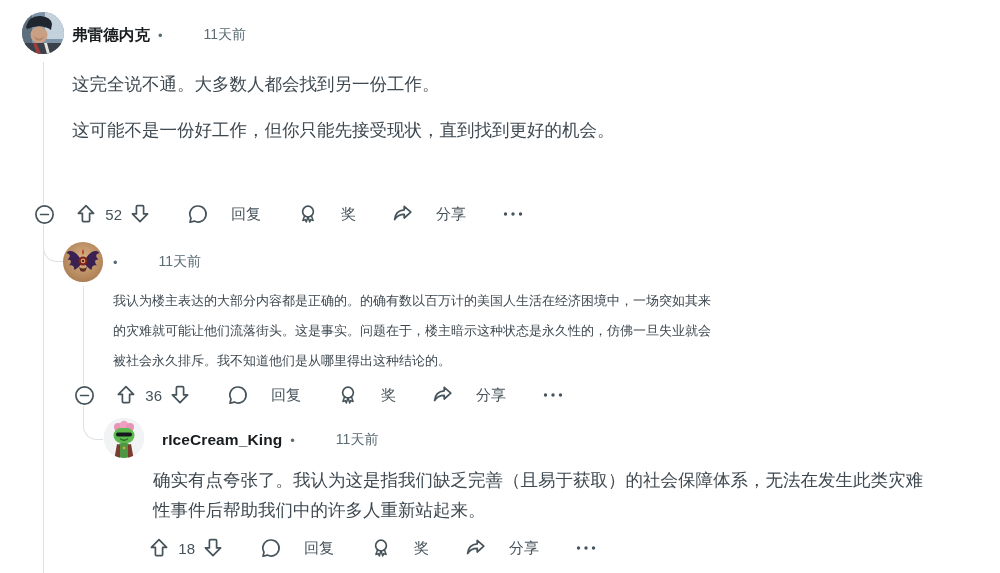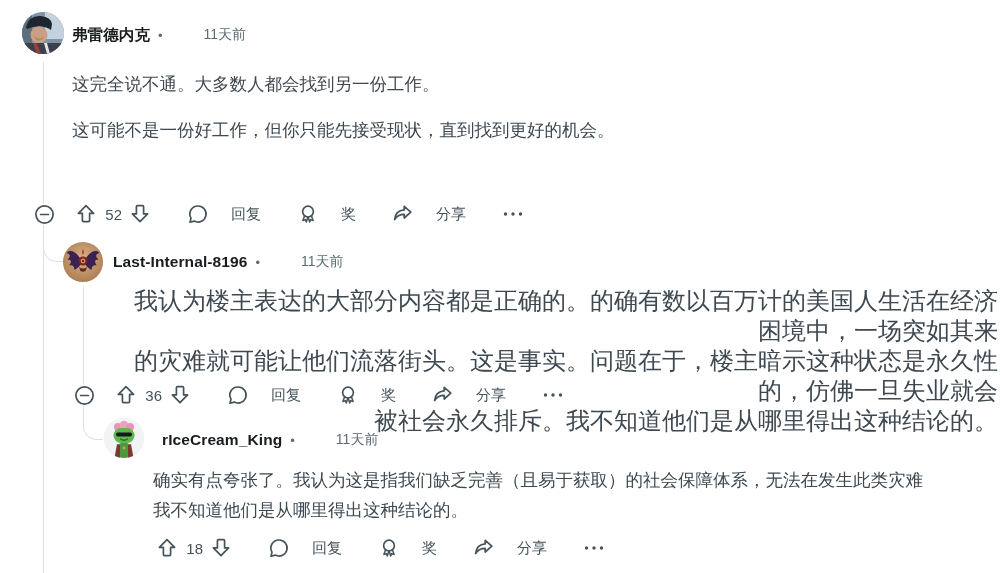--- a/index.html
+++ b/index.html
@@ -32,28 +32,28 @@
   #meta2 { left:113px; top:251px; }
   #meta3 { left:162px; top:429px; }
   .author { font-size:15.5px; font-weight:700; color:#181c1f; letter-spacing:.1px; }
   .sep    { font-size:13px; color:#5b6d74; }
   .time   { font-size:14px; color:#5b6d74;margin-left:33px; }
 
   
   .body { position:absolute; color:#3e4850; }
   #body1 { left:72px; top:70px; width:910px; }
   #body1 p { font-size:17.5px; line-height:28px; margin:0 0 18px 0; }
-  #body2 { left:113px; top:286px; width:885px; font-size:24px; line-height:30px; white-space:pre-line;text-align:right; }
+  #body2 { left:113px; top:286px; width:885px; font-size:13px; line-height:30px; white-space:pre-line; }
   #body3 { left:153px; top:465px; width:845px; font-size:17.5px; line-height:30px; white-space:pre-line; }
 
   
   .actions { position:absolute; display:flex; align-items:center; height:24px; color:#46535a; }
   #act1 { left:34px; top:202px; }
   #act2 { left:74px; top:383px; }
-  #act3 { left:156px; top:536px; }
+  #act3 { left:148px; top:536px; }
   .collapse-btn {
     width:21px; height:21px; border:none; background:#fff; padding:0; margin-right:20px;
     color:#46535a; cursor:pointer; display:flex; align-items:center; justify-content:center;
   }
   .grp { display:flex; align-items:center; margin-right:36px; }
   .vote-grp { gap:7px; }
   .abtn { display:flex; align-items:center; gap:22px; background:none; border:none; padding:0;
           color:#46535a; cursor:pointer; font-family:inherit; }
   .abtn .lbl { font-size:15px; color:#46535a; }
   .votes { font-size:15px; color:#46535a; min-width:18px; text-align:right; }
@@ -190,21 +190,20 @@
       <path d="M21 20 C26 9 33 7 36.5 11 C32 12 32.5 15 35.5 17.5 C31 17.5 31.5 20.5 34 23.5 C29.5 22.5 29 25 28.5 28 C25.5 26 22.5 24 21 20 Z" fill="#3a2152"></path>
       <path d="M20 7 q2 3 0 6 q-2-3 0-6 Z" fill="#b8402a"></path>
       <circle cx="20" cy="19" r="4.6" fill="#7c2420"></circle>
       <circle cx="20" cy="19" r="2.4" fill="#d89a55"></circle>
       <circle cx="20" cy="19" r="1.1" fill="#2b1430"></circle>
       <path d="M16 25 q4 3 8 0 l-1.5 4 q-2.5 1.6-5 0 Z" fill="#5a2d22"></path>
     </svg>
   </div>
 
   <div class="meta" id="meta2">
-    <span class="author">Last-Internal-8196</span>
     <span class="sep">•</span>
     <span class="time">11天前</span>
   </div>
 
   <div class="body" id="body2">我认为楼主表达的大部分内容都是正确的。的确有数以百万计的美国人生活在经济困境中，一场突如其来
 的灾难就可能让他们流落街头。这是事实。问题在于，楼主暗示这种状态是永久性的，仿佛一旦失业就会
 被社会永久排斥。我不知道他们是从哪里得出这种结论的。</div>
 
   <div class="actions" id="act2">
     <button class="collapse-btn">
@@ -274,21 +273,21 @@
     </svg>
   </div>
 
   <div class="meta" id="meta3">
     <span class="author">rIceCream_King</span>
     <span class="sep">•</span>
     <span class="time">11天前</span>
   </div>
 
   <div class="body" id="body3">确实有点夸张了。我认为这是指我们缺乏完善（且易于获取）的社会保障体系，无法在发生此类灾难
-我不知道他们是从哪里得出这种结论的。</div>
+性事件后帮助我们中的许多人重新站起来。</div>
 
   <div class="actions" id="act3">
     <div class="grp vote-grp">
       <button class="abtn">
         <svg class="icon" width="22" height="22" viewBox="0 0 22 22">
             <use href="#i-up"></use>
           </svg>
       </button>
       <span class="votes">18</span>
       <button class="abtn">

